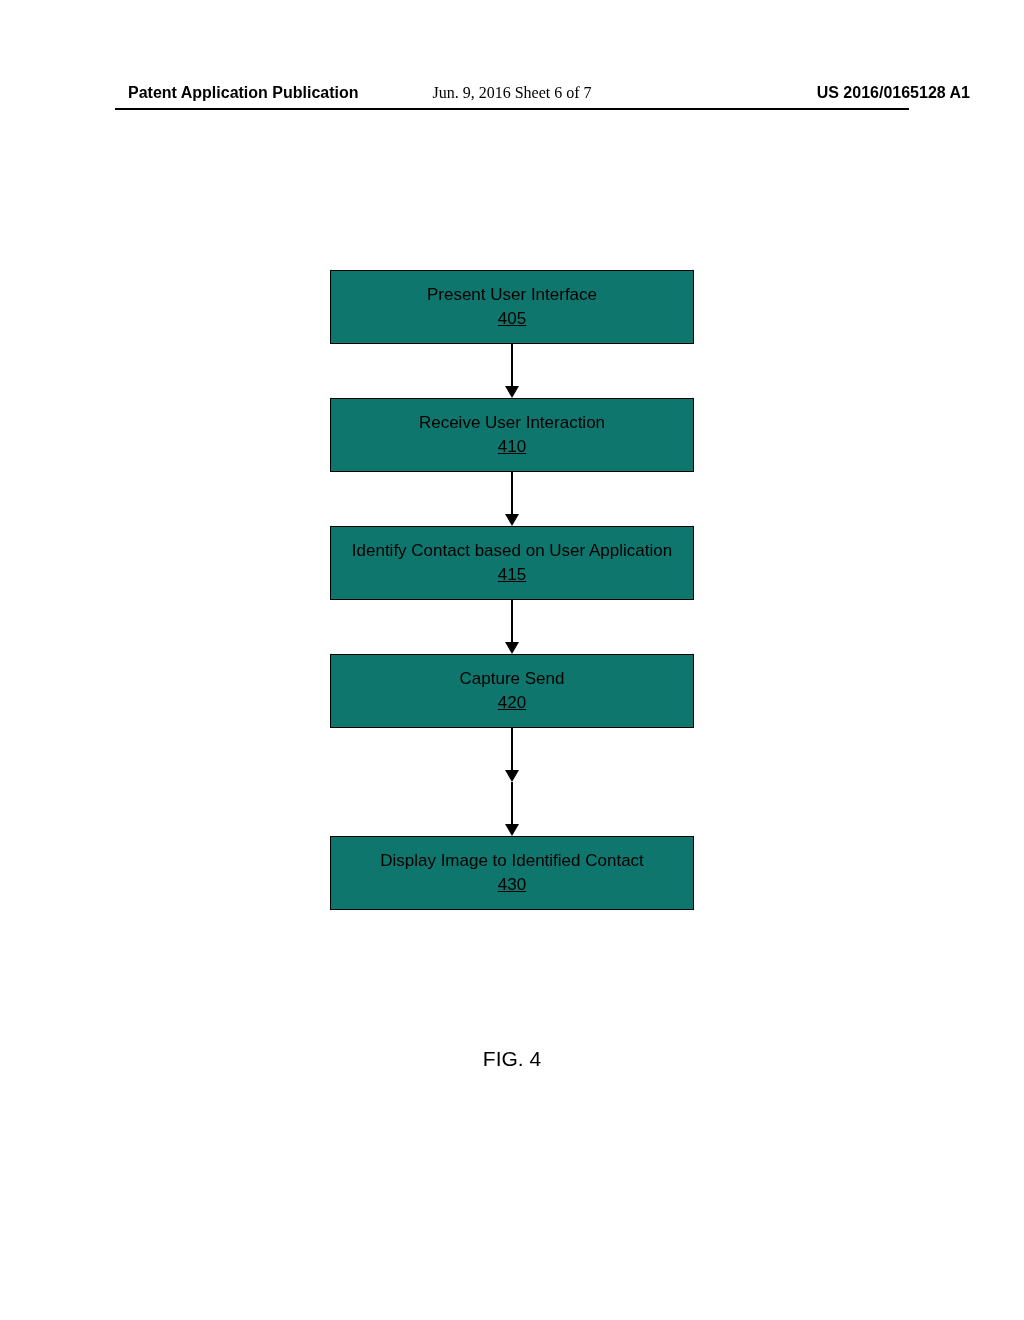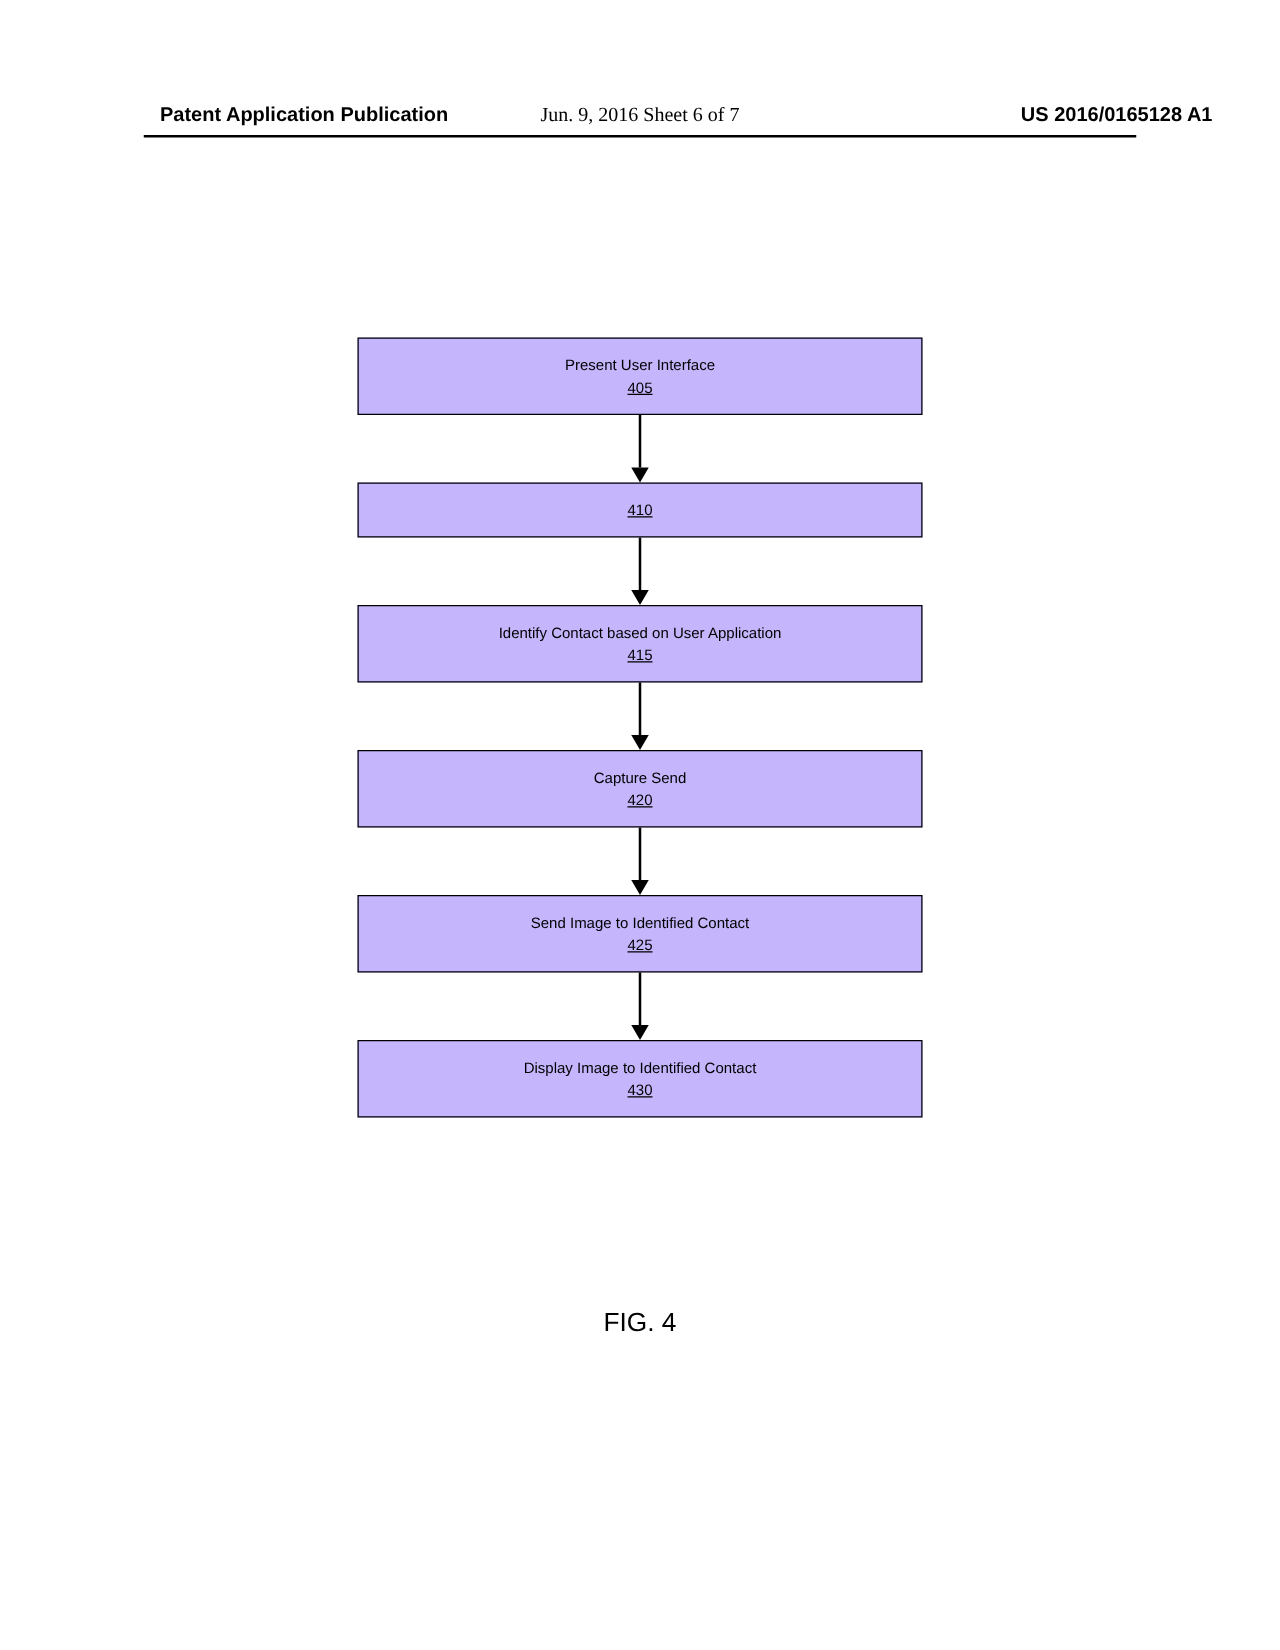--- a/index.html
+++ b/index.html
@@ -48,25 +48,25 @@
       position: absolute;
       top: 270px;
       left: 50%;
       transform: translateX(-50%);
       display: flex;
       flex-direction: column;
       align-items: center;
     }
     .box {
       border: 1.5px solid #000;
-      width: 452px;
+      width: 364px;
       padding: 14px 10px;
       text-align: center;
-      font-size: 12px;
-      background: #c4b5fd;
+      font-size: 17px;
+      background: #0f766e;
     }
     .box-label {
       display: block;
       margin-bottom: 4px;
     }
     .box-ref {
       display: inline-block;
       text-decoration: underline;
     }
     .arrow {
@@ -111,20 +111,21 @@
   <div class="box">
     <span class="box-label">Present User Interface</span>
     <span class="box-ref">405</span>
   </div>
   <div class="arrow">
     <div class="arrow-line"></div>
     <div class="arrow-head"></div>
   </div>
 
   <div class="box">
+    <span class="box-label">Receive User Interaction</span>
     <span class="box-ref">410</span>
   </div>
   <div class="arrow">
     <div class="arrow-line"></div>
     <div class="arrow-head"></div>
   </div>
 
   <div class="box">
     <span class="box-label">Identify Contact based on User Application</span>
     <span class="box-ref">415</span>
@@ -136,24 +137,20 @@
 
   <div class="box">
     <span class="box-label">Capture Send</span>
     <span class="box-ref">420</span>
   </div>
   <div class="arrow">
     <div class="arrow-line"></div>
     <div class="arrow-head"></div>
   </div>
 
-  <div class="box">
-    <span class="box-label">Send Image to Identified Contact</span>
-    <span class="box-ref">425</span>
-  </div>
   <div class="arrow">
     <div class="arrow-line"></div>
     <div class="arrow-head"></div>
   </div>
 
   <div class="box">
     <span class="box-label">Display Image to Identified Contact</span>
     <span class="box-ref">430</span>
   </div>
 

